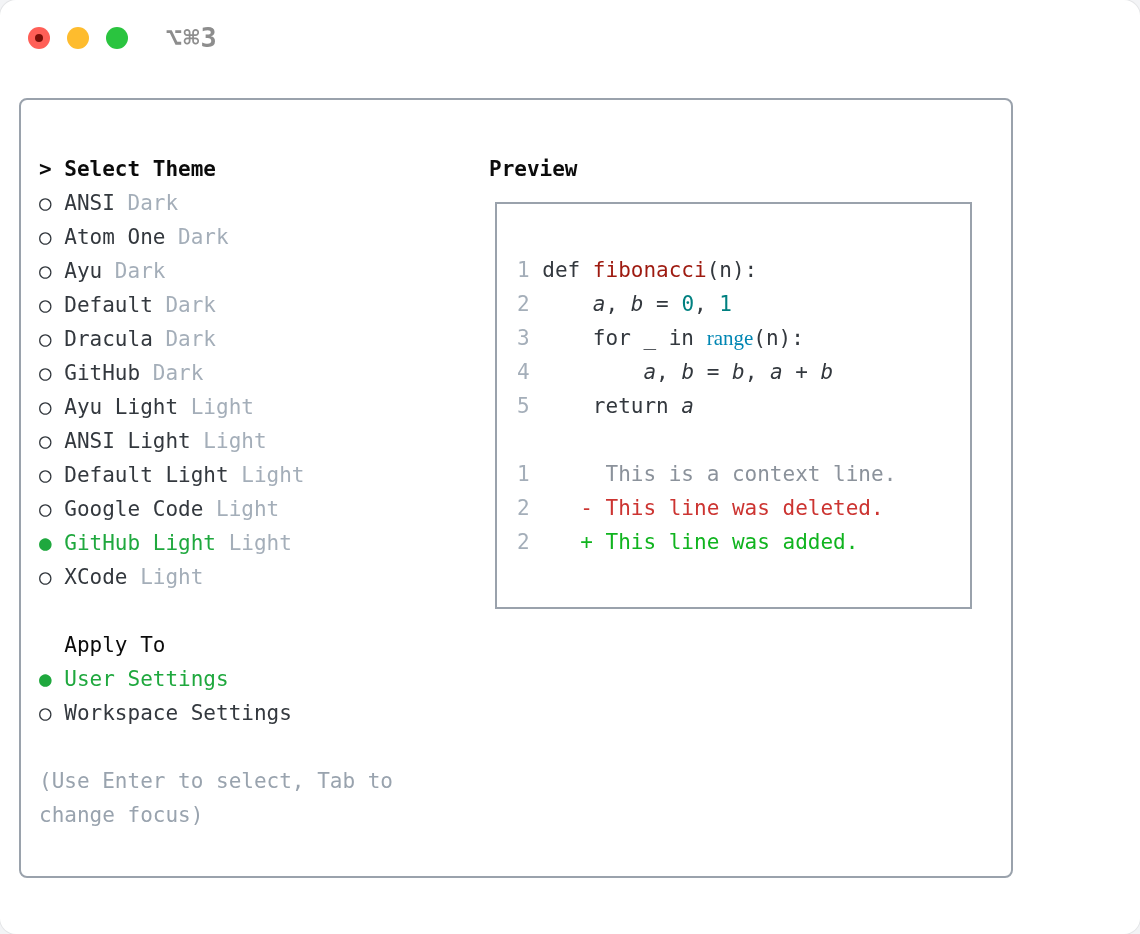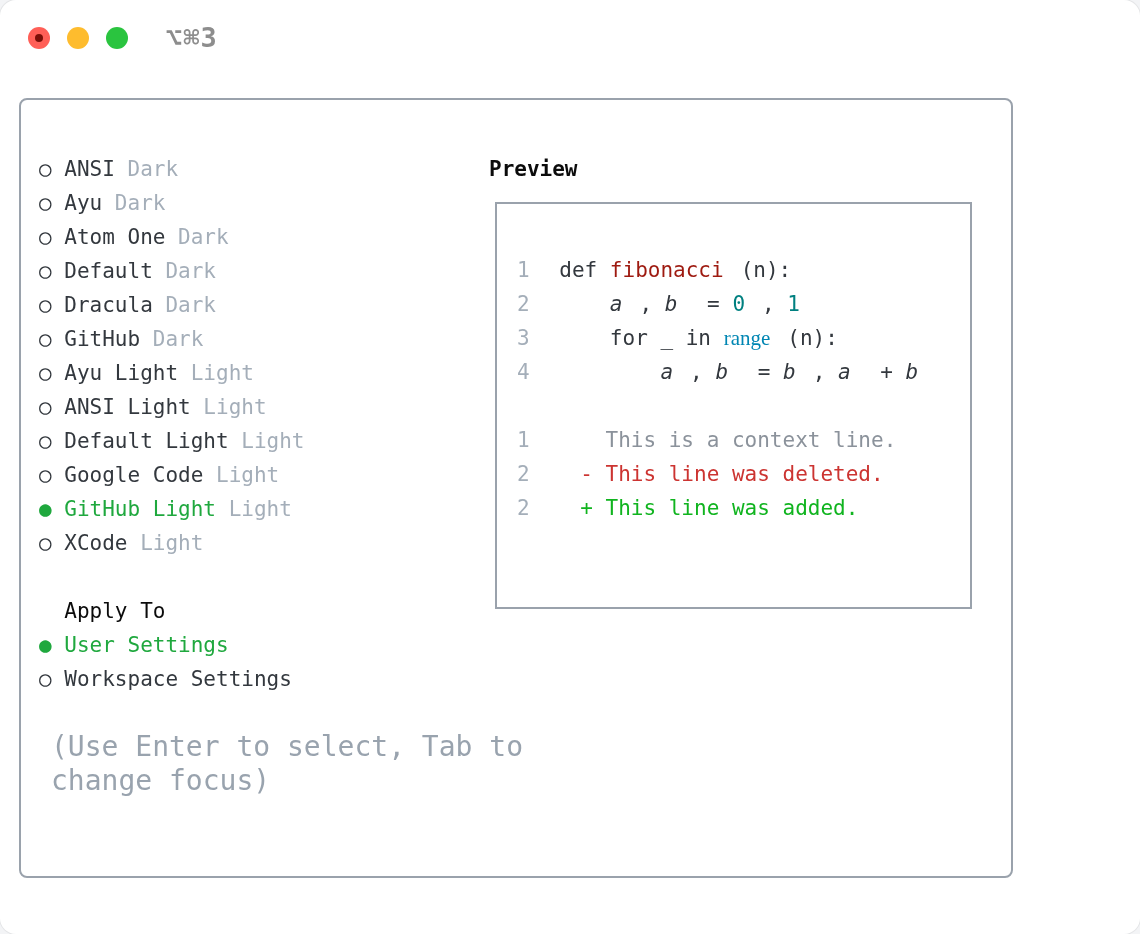--- a/index.html
+++ b/index.html
@@ -34,31 +34,31 @@
   .row { white-space: pre; height: 34px; }
   .marker { display: inline-block; width: 2ch; color: var(--text-dark); }
   .marker.sel { color: var(--accent-green); }
   .focus-marker { color: var(--header-black); font-weight: bold; }
   .header-text { font-weight: bold; color: var(--header-black); }
   .header2-text { color: var(--header-black); }
   .tname { color: var(--text-dark); }
   .tname.sel { color: var(--accent-green); }
   .variant { color: var(--muted-gray); }
 
-  .hint { width: 30ch; font-size: 28px; line-height: 34px; color: var(--hint-gray); margin-left: 12px; }
+  .hint { width: 30ch; font-size: 21px; line-height: 34px; color: var(--hint-gray); }
 
   .rightcol { position: absolute; left: 468px; top: 52px; font-size: 21px; line-height: 34px; }
   .preview-box {
     position: absolute; left: 6px; top: 50px; width: 477px; height: 407px;
     border: 2px solid var(--border-gray); background: #fff;
   }
   .code { position: absolute; left: 20px; top: 49px; font-size: 21px; line-height: 34px; }
   .code-row { white-space: pre; height: 34px; }
   .g { display: inline-block; width: 2ch; color: var(--muted-gray); }
-  .seg-pl, .seg-kw { color: var(--text-dark); margin-left: 17px; }
+  .seg-pl, .seg-kw { color: var(--text-dark); }
   .seg-fn { color: var(--function-red); }
   .seg-num { color: var(--number-teal); }
   .seg-builtin { color: var(--builtin-blue); font-family: Liberation Serif, serif; }
   .seg-var { color: var(--text-dark); font-style: italic; }
   .seg-ctx { color: var(--context-gray); }
   .seg-del { color: var(--diff-del-red); }
   .seg-add { color: var(--diff-add-green); text-align: right; }
 </style>
 </head>
 <body>
@@ -70,25 +70,26 @@
       <span class="dot"></span>
     </span>
     <span class="tl yellow"></span>
     <span class="tl green"></span>
     <span class="wtitle">⌥⌘3</span>
   </div>
 
   <div class="panel">
 
     <div class="leftcol">
+      <div class="row"><span class="marker focus-marker">&gt;</span><span class="header-text">Select Theme</span></div>
 
       <div id="theme-list">
           <div class="row"><span class="marker">○</span><span class="tname">ANSI</span><span class="variant"> Dark</span></div>
+          <div class="row"><span class="marker">○</span><span class="tname">Atom One</span><span class="variant"> Dark</span></div>
           <div class="row"><span class="marker">○</span><span class="tname">Ayu</span><span class="variant"> Dark</span></div>
-          <div class="row"><span class="marker">○</span><span class="tname">Atom One</span><span class="variant"> Dark</span></div>
           <div class="row"><span class="marker">○</span><span class="tname">Default</span><span class="variant"> Dark</span></div>
           <div class="row"><span class="marker">○</span><span class="tname">Dracula</span><span class="variant"> Dark</span></div>
           <div class="row"><span class="marker">○</span><span class="tname">GitHub</span><span class="variant"> Dark</span></div>
           <div class="row"><span class="marker">○</span><span class="tname">Ayu Light</span><span class="variant"> Light</span></div>
           <div class="row"><span class="marker">○</span><span class="tname">ANSI Light</span><span class="variant"> Light</span></div>
           <div class="row"><span class="marker">○</span><span class="tname">Default Light</span><span class="variant"> Light</span></div>
           <div class="row"><span class="marker">○</span><span class="tname">Google Code</span><span class="variant"> Light</span></div>
           <div class="row"><span class="marker sel">●</span><span class="tname sel">GitHub Light</span><span class="variant"> Light</span></div>
           <div class="row"><span class="marker">○</span><span class="tname">XCode</span><span class="variant"> Light</span></div>
         </div>
@@ -108,20 +109,21 @@
     </div>
 
     <div class="rightcol">
       <div class="row"><span class="header-text">Preview</span></div>
       <div class="preview-box">
         <div class="code" id="code">
             <div class="code-row"><span class="g">1</span><span class="seg-kw">def </span><span class="seg-fn">fibonacci</span><span class="seg-pl">(n):</span></div>
             <div class="code-row"><span class="g">2</span><span class="seg-pl">    </span><span class="seg-var">a</span><span class="seg-pl">, </span><span class="seg-var">b</span><span class="seg-pl"> = </span><span class="seg-num">0</span><span class="seg-pl">, </span><span class="seg-num">1</span></div>
             <div class="code-row"><span class="g">3</span><span class="seg-pl">    for _ in </span><span class="seg-builtin">range</span><span class="seg-pl">(n):</span></div>
             <div class="code-row"><span class="g">4</span><span class="seg-pl">        </span><span class="seg-var">a</span><span class="seg-pl">, </span><span class="seg-var">b</span><span class="seg-pl"> = </span><span class="seg-var">b</span><span class="seg-pl">, </span><span class="seg-var">a</span><span class="seg-pl"> + </span><span class="seg-var">b</span></div>
+            <div class="code-row"><span class="g">5</span><span class="seg-kw">    return </span><span class="seg-var">a</span></div>
             <div class="code-row"><span class="g"></span><span class="seg-pl"> </span></div>
             <div class="code-row"><span class="g">1</span><span class="seg-ctx">     This is a context line.</span></div>
             <div class="code-row"><span class="g">2</span><span class="seg-del">   - This line was deleted.</span></div>
             <div class="code-row"><span class="g">2</span><span class="seg-add">   + This line was added.</span></div>
           </div>
       </div>
     </div>
 
   </div>
 </div>

